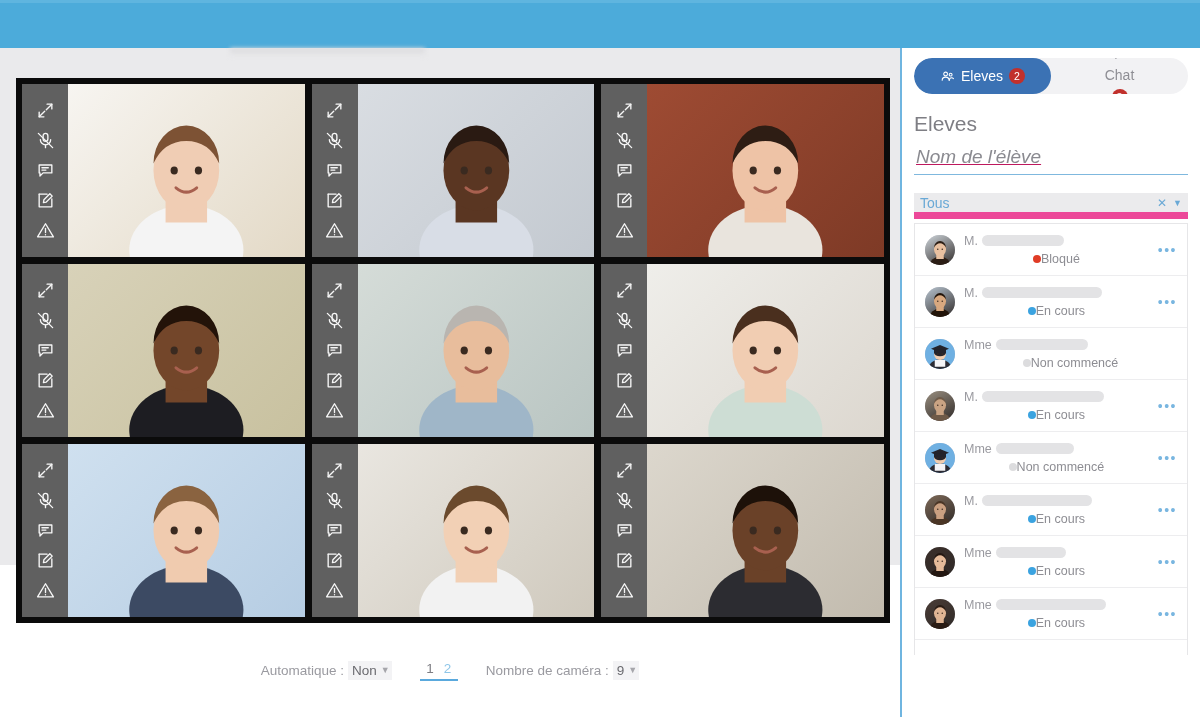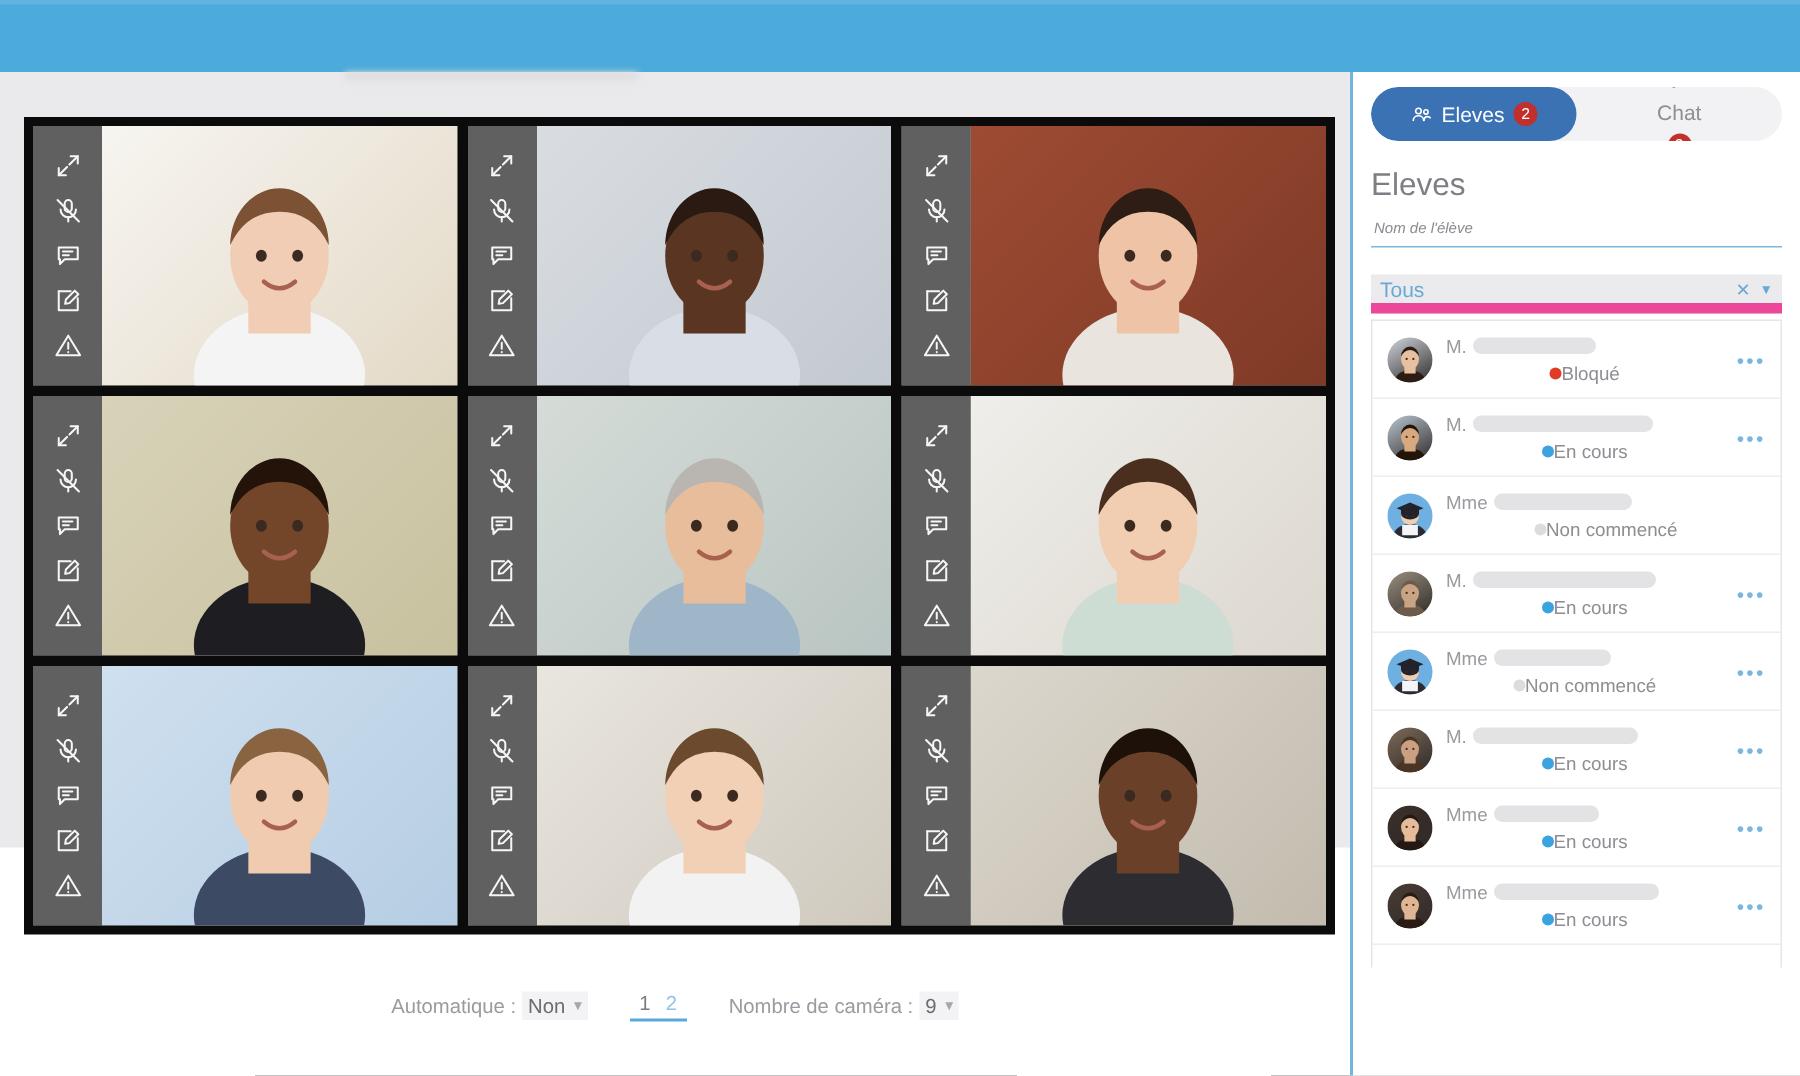--- a/index.html
+++ b/index.html
@@ -163,25 +163,26 @@
     font-size: 11px;
     display: inline-flex; align-items: center; justify-content: center;
     cursor: pointer;
   }
   #name-filter {
     width: 100%;
     border: 0;
     border-bottom: 1px solid #7fb8de;
     background: transparent;
     font-style: italic;
-    font-size: 10px;
-    color: #0f766e;
+    font-size: 19px;
+    color: #be185d;
     padding: 4px 2px 6px 2px;
     outline: none;
     font-family: "Liberation Sans", sans-serif;
+    text-decoration: underline;
   }
   #name-filter::placeholder { color: #8a8a90; font-style: italic; }
   #type-filter {
     margin-top: 18px;
     height: 26px;
     background: #ebebed;
     border-bottom: 7px solid #ec4899;
     display: flex; align-items: center;
     padding: 0 6px;
     cursor: pointer;

